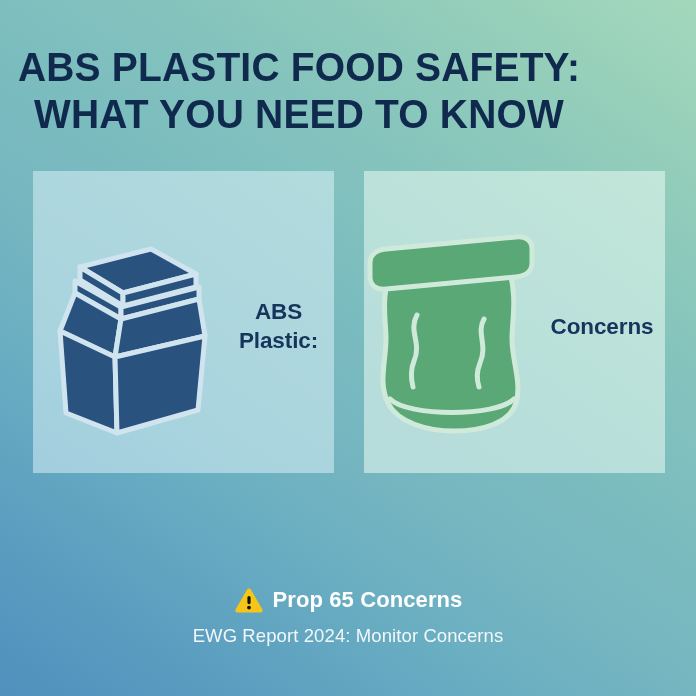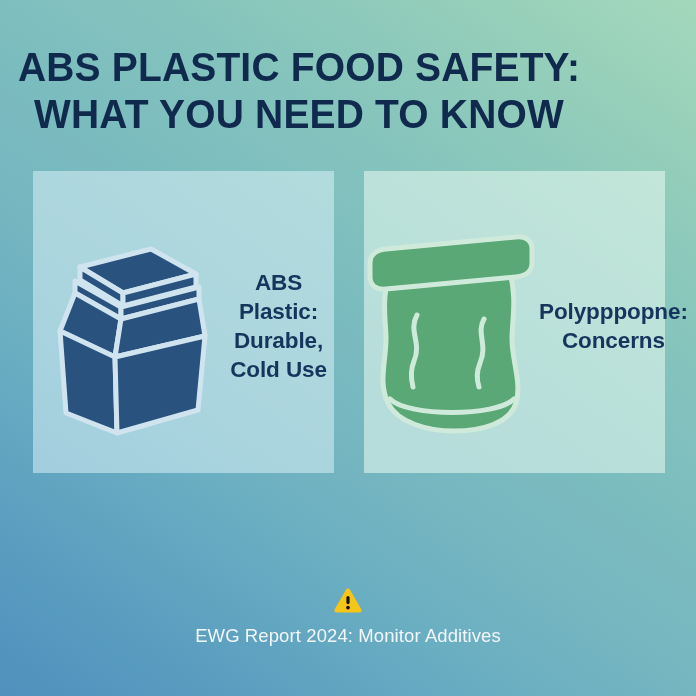--- a/index.html
+++ b/index.html
@@ -160,21 +160,20 @@
             <path d="M88 92 L82 130 L172 109 L166 72 Z"></path>
 
             <path d="M27 104 L33 186 L84 206 L82 130 Z"></path>
 
             <path d="M82 130 L84 206 L165 183 L172 109 Z"></path>
           </g>
         </svg>
       </div>
       <div class="card-caption">
         <span class="cap-line">ABS Plastic:</span>
-        <span class="cap-line">Durable, Cold Use</span>
       </div>
     </div>
 
     <div class="card card-right">
       <div class="art">
         <svg width="175" height="215" viewBox="0 0 175 215">
           <g fill="#5aa876" stroke="#cfeadb" stroke-width="5" stroke-linejoin="round" stroke-linecap="round">
 
             <path d="M28 38
                      C 16 72, 22 92, 22 112
@@ -189,31 +188,31 @@
             <path d="M22 22 L152 10 C 162 9, 168 14, 168 22 L168 36 C 168 44, 162 49, 152 50 L22 62 C 12 63, 6 58, 6 50 L6 36 C 6 28, 12 23, 22 22 Z"></path>
           </g>
 
           <g fill="none" stroke="#cfeadb" stroke-width="5" stroke-linecap="round">
             <path d="M53 88 C 44 104, 58 116, 50 134 C 46 144, 47 152, 49 160"></path>
             <path d="M120 92 C 112 106, 124 118, 116 136 C 112 146, 113 154, 115 160"></path>
           </g>
         </svg>
       </div>
       <div class="card-caption">
-        <span class="cap-line">Polypppopne:</span>
         <span class="cap-line">Concerns</span>
       </div>
     </div>
 
   </div>
 
   <div class="footer">
     <div class="footer-warn">
       <svg class="warn-icon" width="30" height="27" viewBox="0 0 30 27">
         <path d="M13.1 2.6 C14 1.1 16 1.1 16.9 2.6 L28.3 22.3 C29.2 23.8 28.2 25.6 26.4 25.6 L3.6 25.6 C1.8 25.6 0.8 23.8 1.7 22.3 Z" fill="#f5c518"></path>
         <rect x="13.4" y="9" width="3.2" height="8.2" rx="1.6" fill="#121212"></rect>
         <circle cx="15" cy="20.6" r="1.9" fill="#121212"></circle>
       </svg>
+      <span class="footer-warn-text">Prop 65 Concerns</span>
     </div>
-    <div class="footer-sub">EWG Report 2024: Monitor Additives</div>
+    <div class="footer-sub">EWG Report 2024: Monitor Concerns</div>
   </div>
 
 </div>
 
 </body></html>

